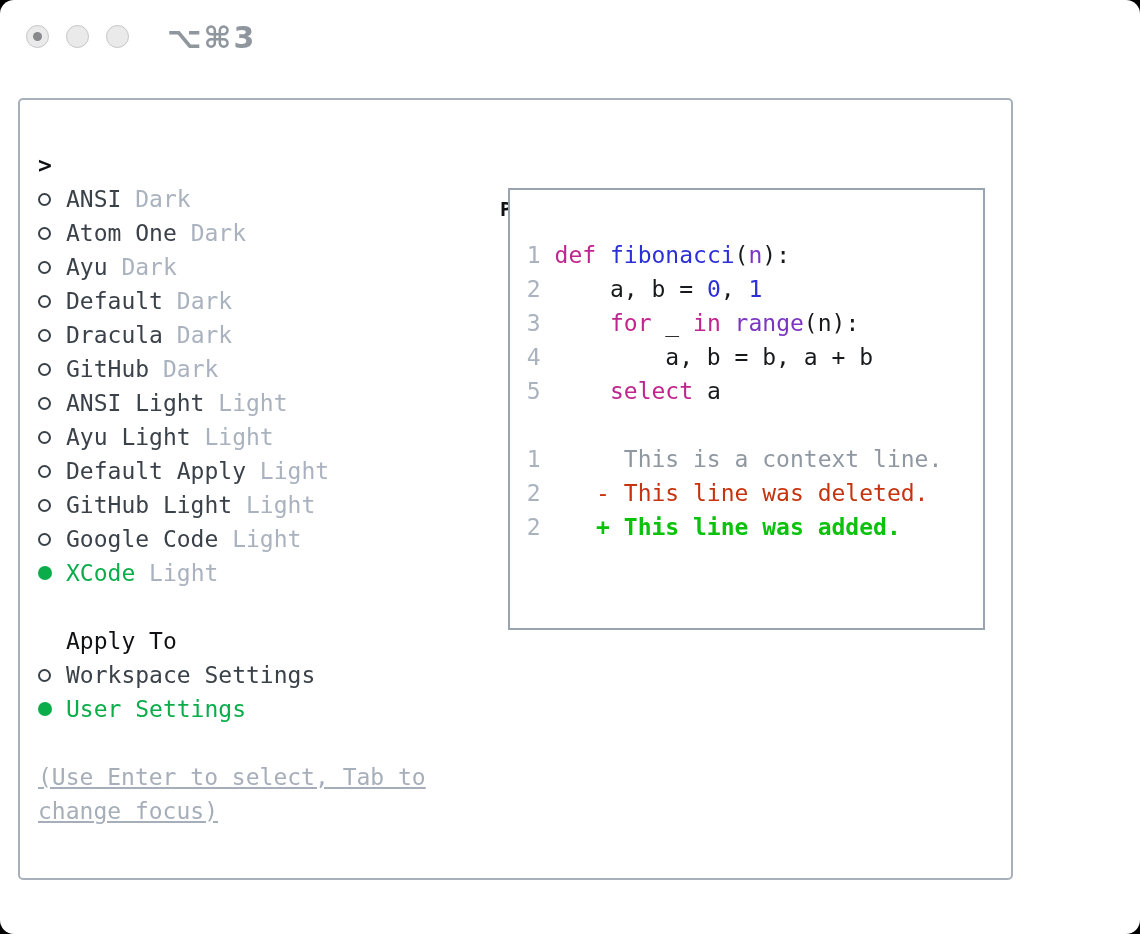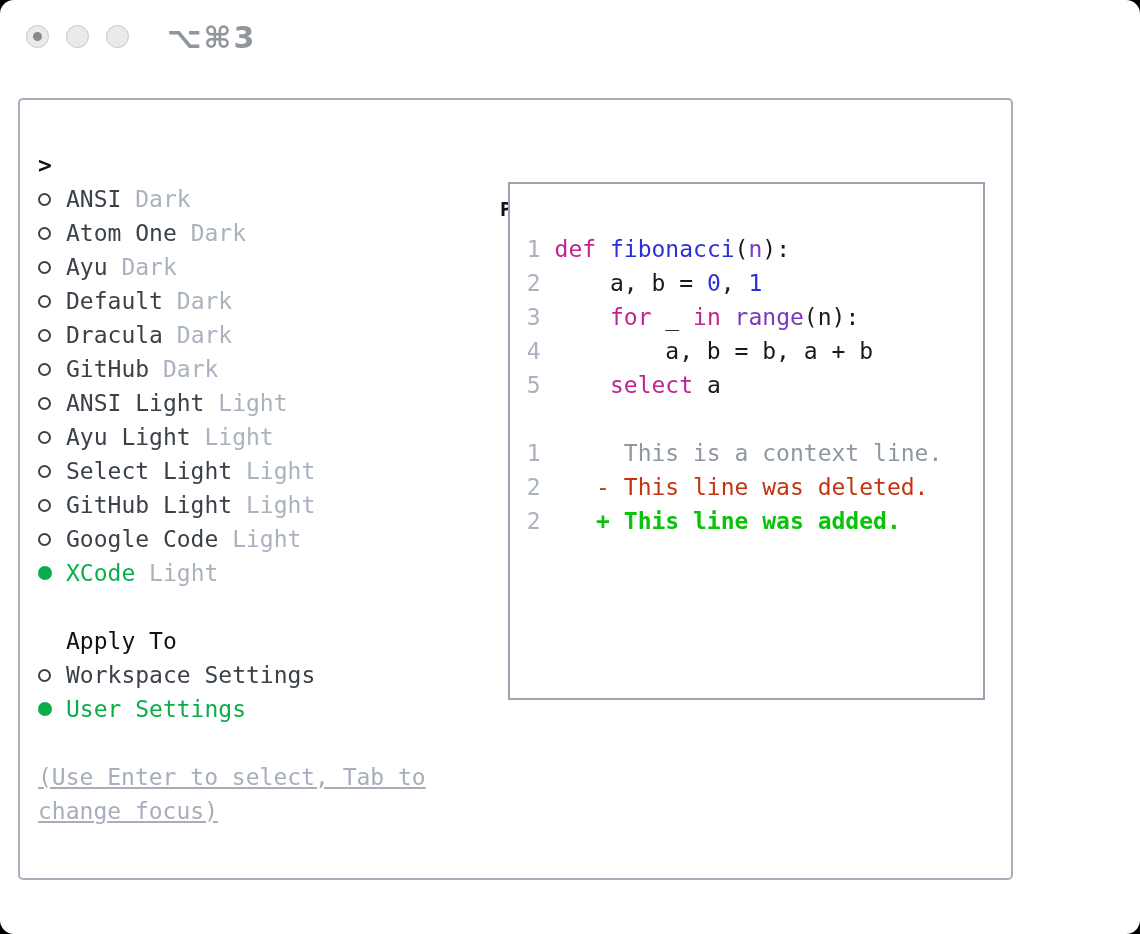--- a/index.html
+++ b/index.html
@@ -46,21 +46,21 @@
   .t-name{color:var(--label);}
   .t-name.sel{color:var(--selected);}
   .t-variant{color:var(--variant);text-align:center;}
   .help{color:var(--help);text-decoration:underline;}
   
   .preview-title{
     position:absolute;left:480px;top:48px;height:34px;display:flex;align-items:center;
     font-size:20px;font-weight:bold;color:var(--header);margin-top:44px;
   }
   .preview-box{
-    position:absolute;left:488px;top:82px;width:477px;height:518px;
+    position:absolute;left:488px;top:88px;width:477px;height:442px;
     border:2px solid var(--preview_border);box-sizing:border-box;background:#fff;
     padding:48px 0 4px 3px;overflow:hidden;
   }
   .pline{height:34px;line-height:34px;font-size:23px;white-space:pre;}
   .lineno{color:var(--lineno);}
   .seg-kw{color:var(--keyword);}
   .seg-fn{color:var(--function);}
   .seg-pr{color:var(--param);}
   .seg-nm{color:var(--number);}
   .seg-pl{color:var(--plain);}
@@ -93,21 +93,21 @@
 
       <div id="theme-list">
           <div class="row"><span class="slot"><span class="bullet"></span></span><span class="t-name">ANSI</span><span class="t-variant"> Dark</span></div>
           <div class="row"><span class="slot"><span class="bullet"></span></span><span class="t-name">Atom One</span><span class="t-variant"> Dark</span></div>
           <div class="row"><span class="slot"><span class="bullet"></span></span><span class="t-name">Ayu</span><span class="t-variant"> Dark</span></div>
           <div class="row"><span class="slot"><span class="bullet"></span></span><span class="t-name">Default</span><span class="t-variant"> Dark</span></div>
           <div class="row"><span class="slot"><span class="bullet"></span></span><span class="t-name">Dracula</span><span class="t-variant"> Dark</span></div>
           <div class="row"><span class="slot"><span class="bullet"></span></span><span class="t-name">GitHub</span><span class="t-variant"> Dark</span></div>
           <div class="row"><span class="slot"><span class="bullet"></span></span><span class="t-name">ANSI Light</span><span class="t-variant"> Light</span></div>
           <div class="row"><span class="slot"><span class="bullet"></span></span><span class="t-name">Ayu Light</span><span class="t-variant"> Light</span></div>
-          <div class="row"><span class="slot"><span class="bullet"></span></span><span class="t-name">Select Light</span><span class="t-variant"> Light</span></div>
+          <div class="row"><span class="slot"><span class="bullet"></span></span><span class="t-name">Default Apply</span><span class="t-variant"> Light</span></div>
           <div class="row"><span class="slot"><span class="bullet"></span></span><span class="t-name">GitHub Light</span><span class="t-variant"> Light</span></div>
           <div class="row"><span class="slot"><span class="bullet"></span></span><span class="t-name">Google Code</span><span class="t-variant"> Light</span></div>
           <div class="row"><span class="slot"><span class="bullet sel"></span></span><span class="t-name sel">XCode</span><span class="t-variant"> Light</span></div>
         </div>
 
       <div class="row"></div>
 
       <div class="row">
         <span class="slot"></span><span class="hdr2">Apply To</span>
       </div>

